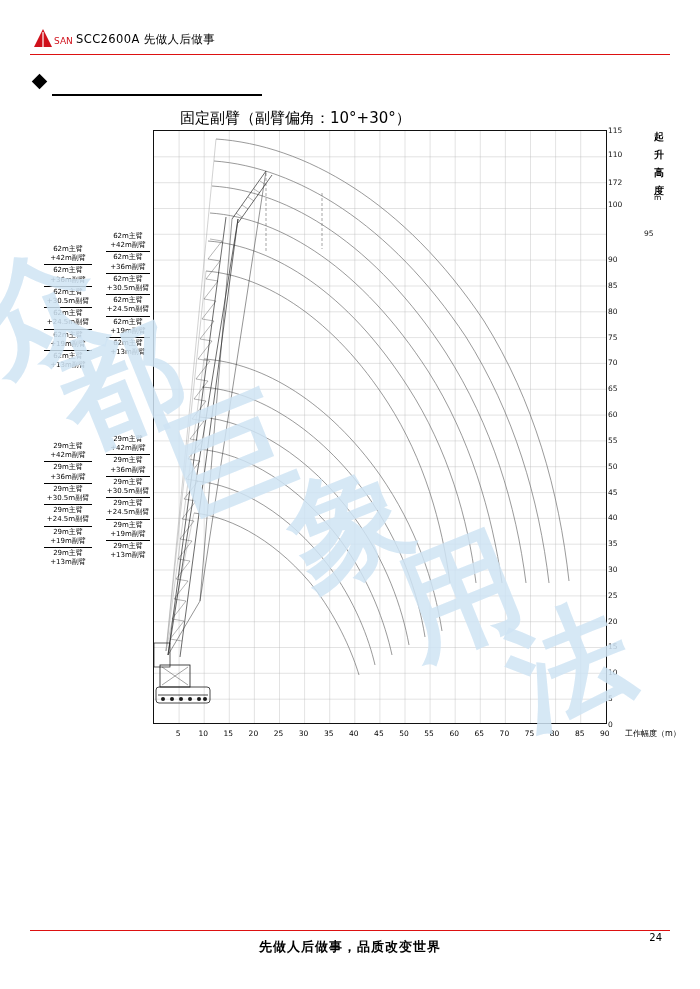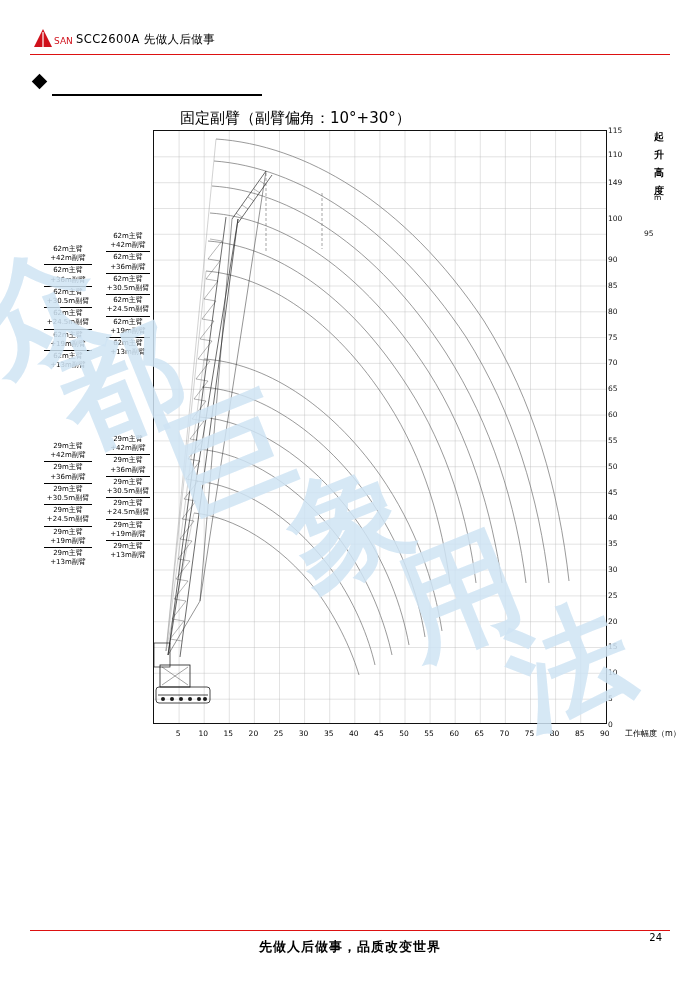--- a/index.html
+++ b/index.html
@@ -380,22 +380,22 @@
           <line x1="34" y1="536" x2="8" y2="554"></line>
         </g>
 
         <rect x="0" y="512" width="16" height="24" fill="none" stroke="#1a1a1a" stroke-width="0.7"></rect>
       </svg>
     </div>
 
     <div class="raxis">
       <div class="t" style="top:3px;">115</div>
       <div class="t" style="top:27px;">110</div>
-      <div class="t" style="top:54.6px;">149</div>
-      <div class="t" style="top:91px;text-align:right;">100</div>
+      <div class="t" style="top:54.6px;">172</div>
+      <div class="t" style="top:77px;text-align:right;">100</div>
       <div class="t" style="top:106.2px;padding-left:36px;">95</div>
       <div class="t" style="top:132px;">90</div>
       <div class="t" style="top:157.9px;">85</div>
       <div class="t" style="top:183.7px;">80</div>
       <div class="t" style="top:209.5px;">75</div>
       <div class="t" style="top:235.3px;">70</div>
       <div class="t" style="top:261.2px;">65</div>
       <div class="t" style="top:287px;">60</div>
       <div class="t" style="top:312.8px;">55</div>
       <div class="t" style="top:338.6px;">50</div>

